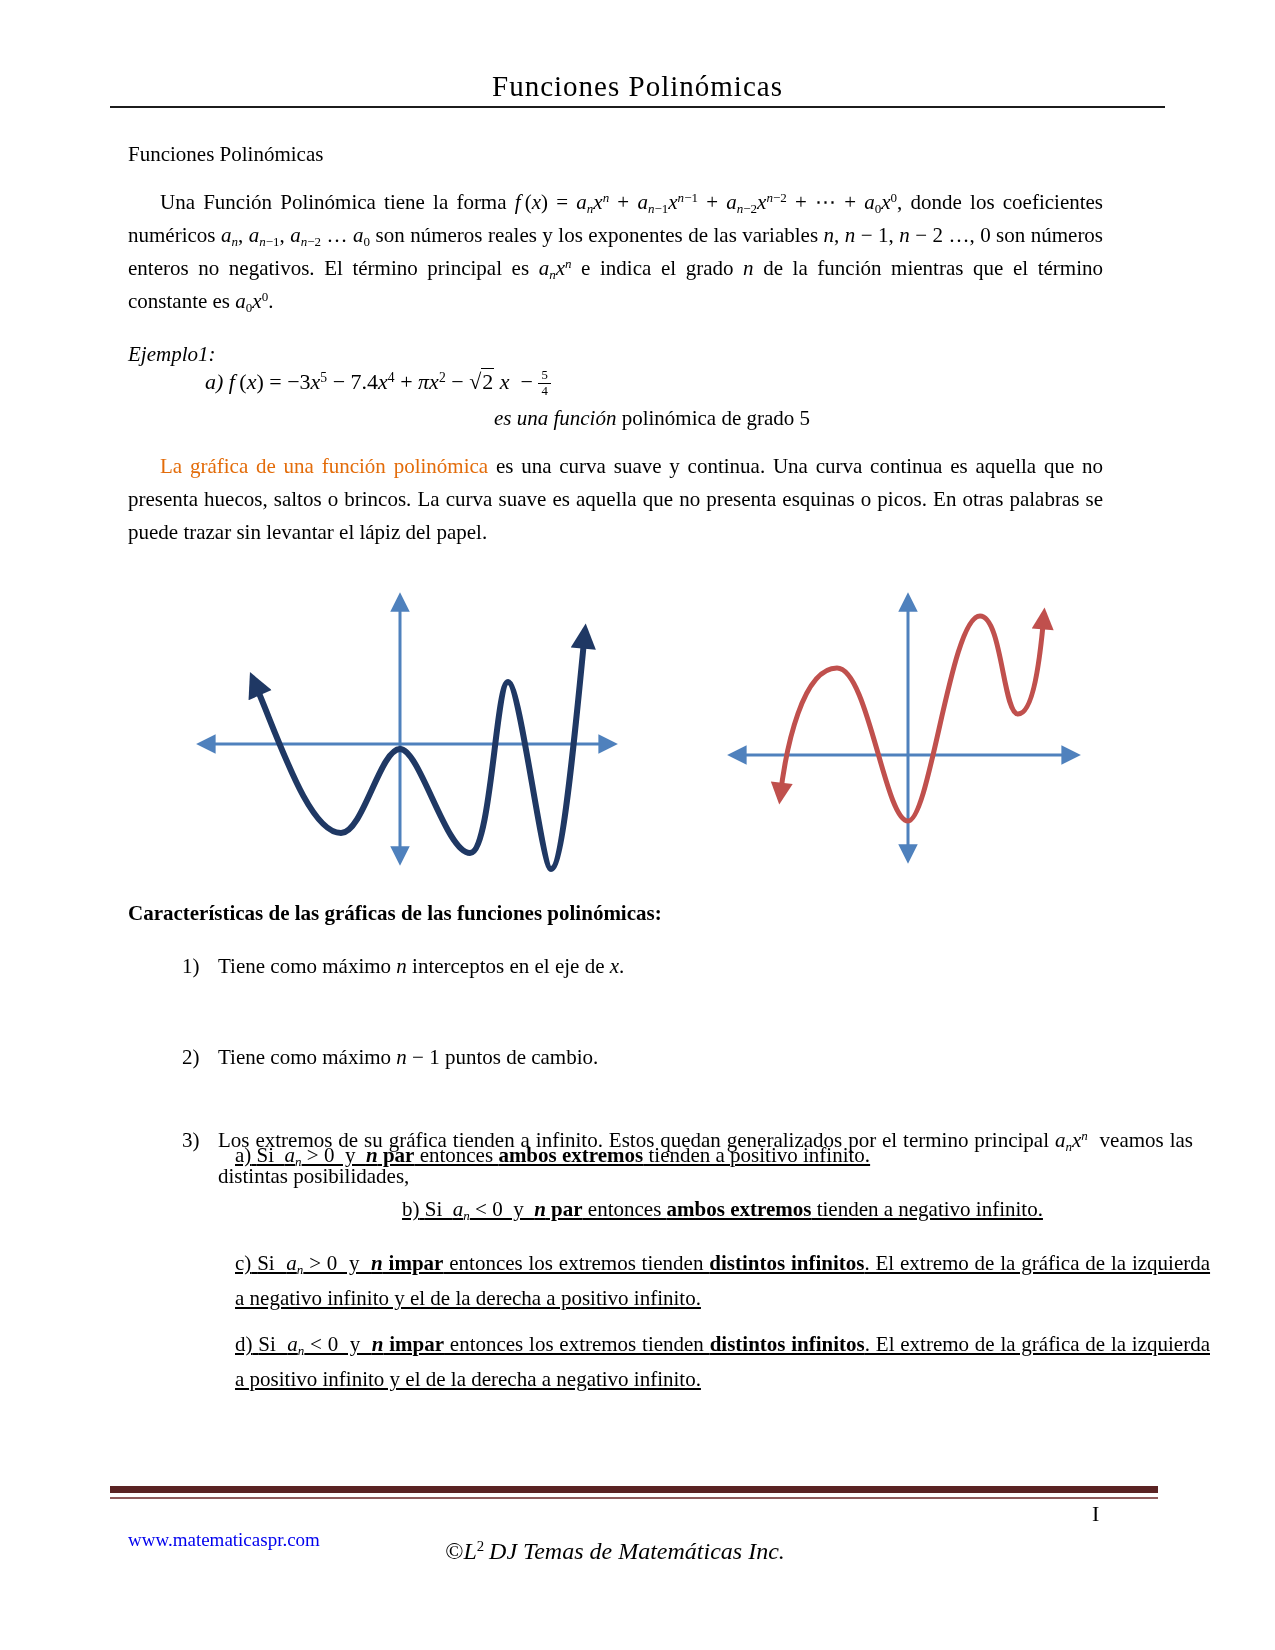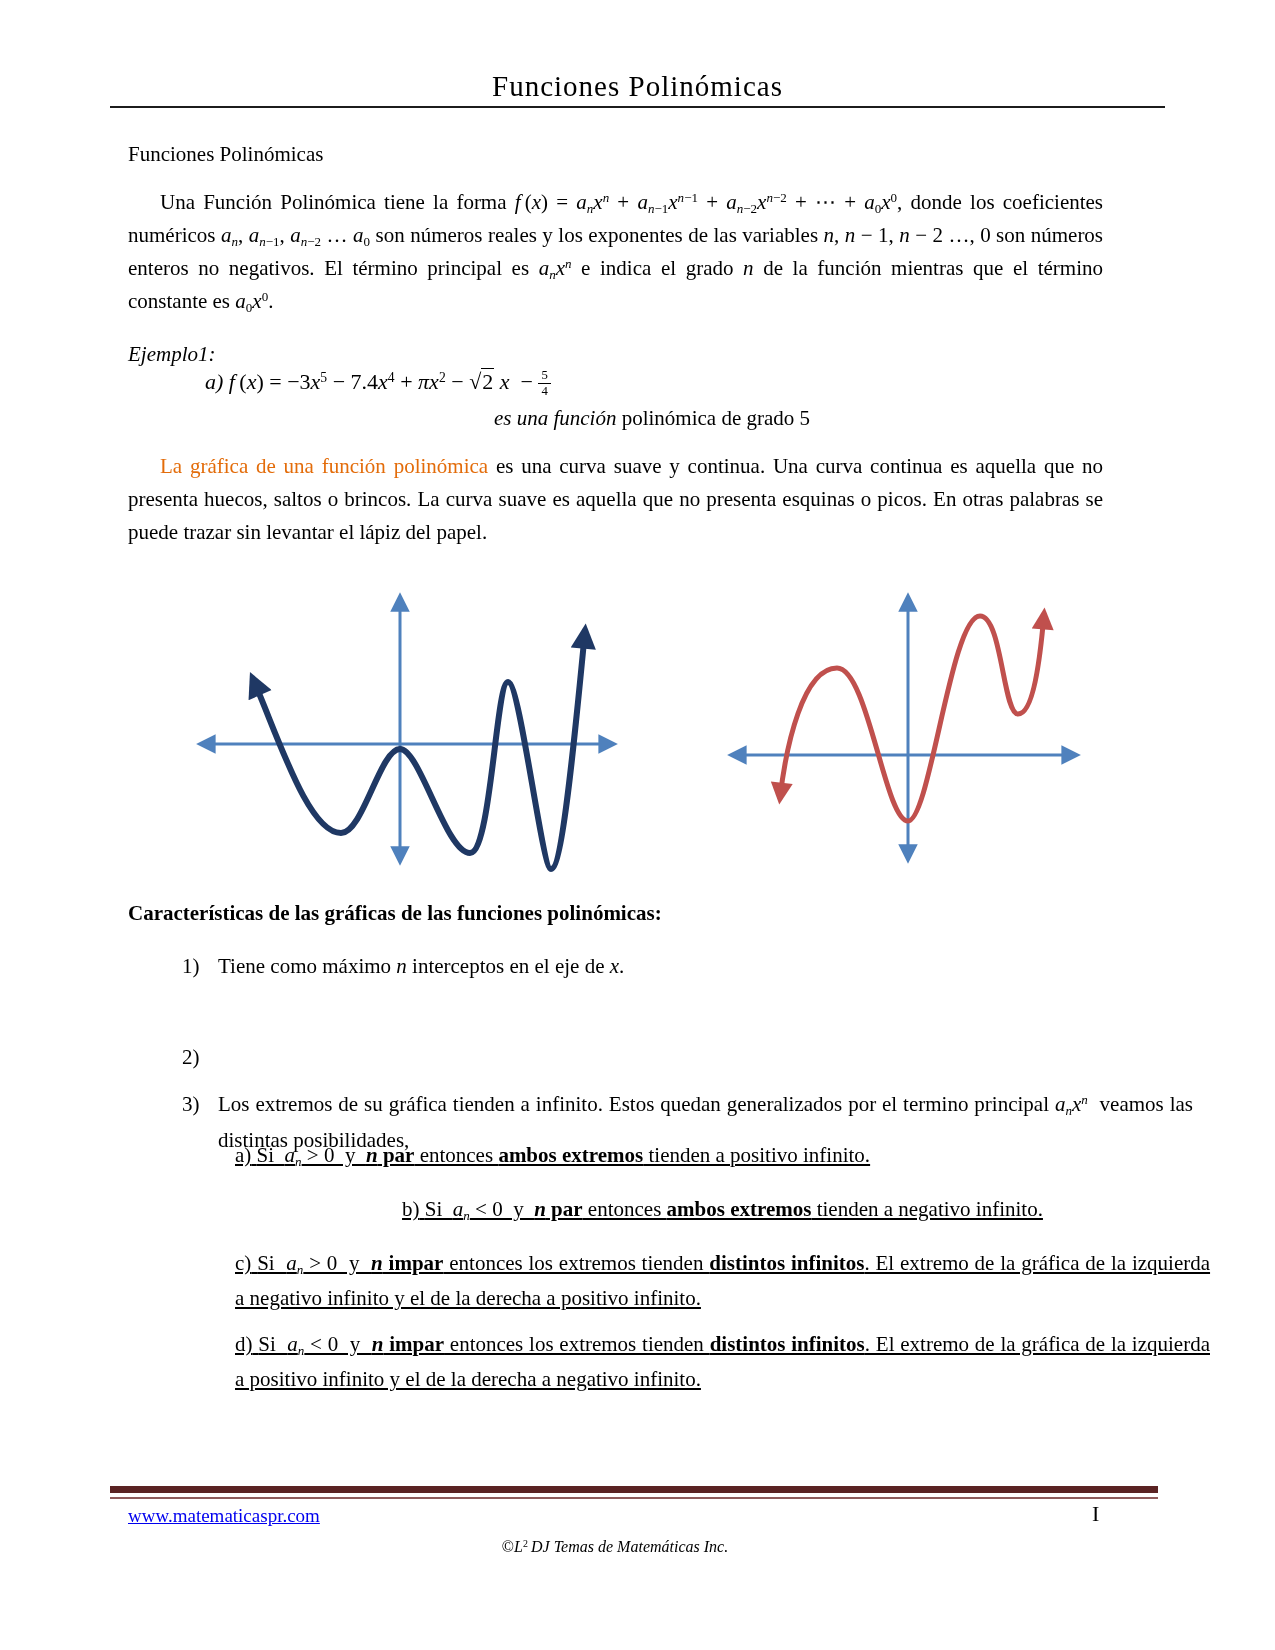--- a/index.html
+++ b/index.html
@@ -28,22 +28,22 @@
   .sqrt .rad { border-top:1.7px solid #000; padding:0 1px; }
 
   .formula { font-size:22px; line-height:40px; }
 
   .num-item { position:relative; padding-left:90px; font-size:21px; line-height:36px; }
   .num-item .num { position:absolute; left:54px; top:0; }
   .sub-item { padding-left:107px; font-size:21px; line-height:35px;text-decoration:underline; }
 
   .footer-bar-thick { height:7px; }
   .footer-bar-thin { height:2px; }
-  .footer-link { font-size:19px; color:#0000EE; text-decoration:underline; cursor:pointer; }
-  .footer-copy { font-size:16px; font-style:normal; }
+  .footer-link { font-size:19px; color:#0000EE; cursor:pointer;margin-top:24px; }
+  .footer-copy { font-size:24px; font-style:normal; }
   .page-num { font-size:22px; }
 
   svg { display:block; }
 </style>
 </head>
 <body>
 
 <div class="page">
 
   <div class="abs doc-title" style="left:0; top:70; width:1275px; text-align:center; top:70px;">Funciones Polinómicas</div>
@@ -99,20 +99,21 @@
   </svg>
 
   <div class="abs body-text bold" style="left:128px; top:897px;">Características de las gráficas de las funciones polinómicas:</div>
 
   <div class="abs num-item" style="left:128px; top:948px; width:975px;">
     <span class="num">1)</span>
     <span>Tiene como máximo <i>n</i> interceptos en el eje de <i>x</i>.</span>
   </div>
   <div class="abs num-item" style="left:128px; top:1003px; width:975px;">
     <span class="num">2)</span>
+    <span>Tiene como máximo <i>n</i> − 1 puntos de cambio.</span>
   </div>
   <div class="abs num-item justify" style="left:128px; top:1050px; width:975px;">
     <span class="num">3)</span>
     <span>Los extremos de su gráfica tienden a infinito. Estos quedan generalizados por el termino principal <i>a<sub>n</sub></i><i>x</i><sup><i>n</i></sup> &nbsp;veamos las distintas posibilidades,</span>
   </div>
 
   <div class="abs sub-item" style="left:128px; top:1138px; width:975px;">
     <span>a)</span>
     <span>Si &nbsp;<i>a<sub>n</sub></i> &gt; 0 &nbsp;y&nbsp; <b><i>n</i> par</b> entonces <b>ambos extremos</b> tienden a positivo infinito.</span>
   </div>

